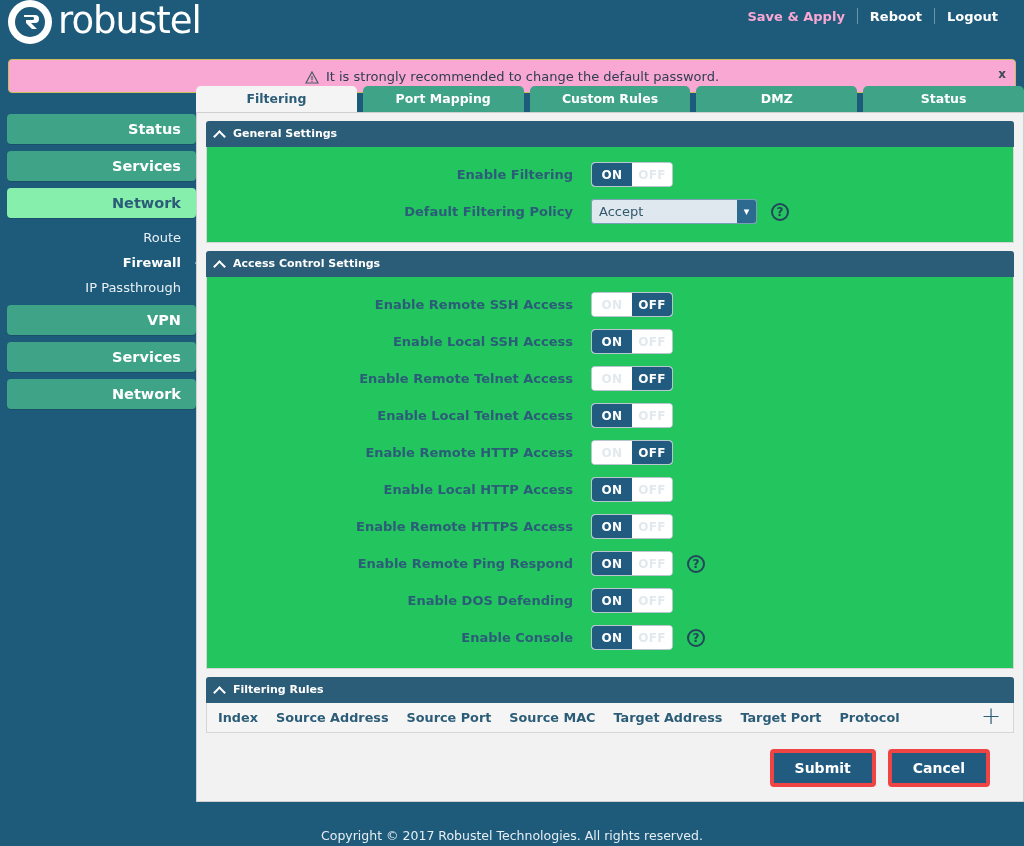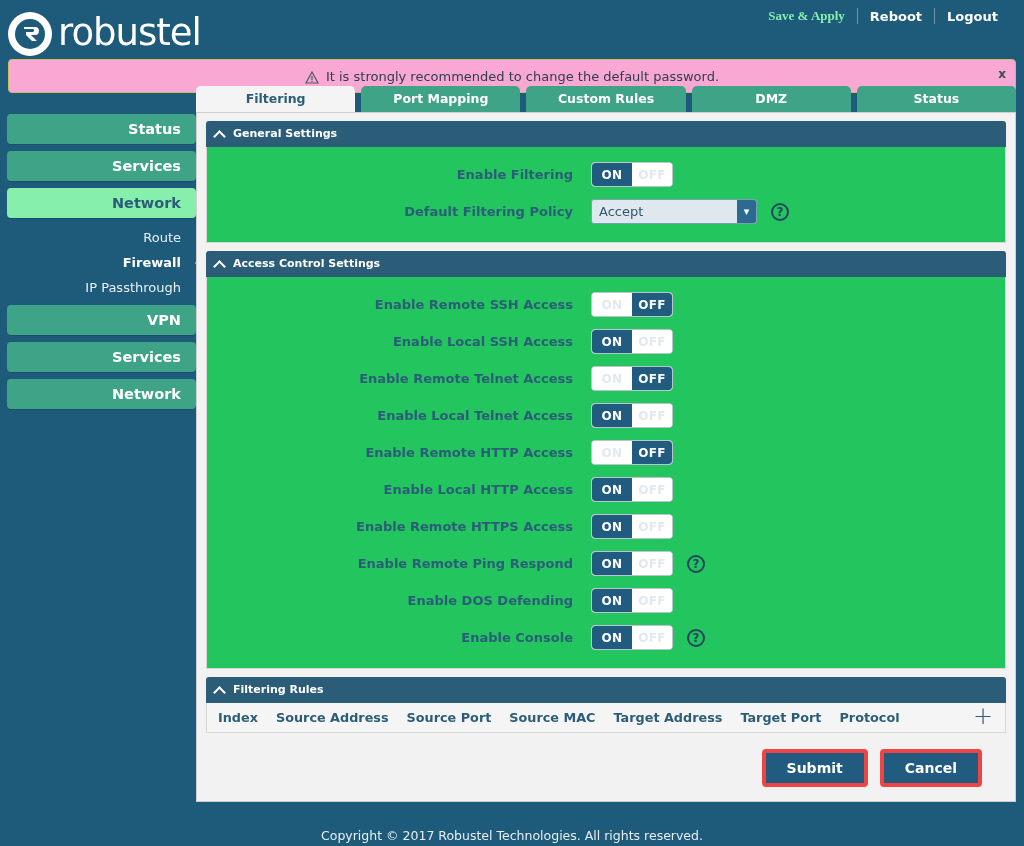--- a/index.html
+++ b/index.html
@@ -12,21 +12,21 @@
     overflow: hidden;
     position: relative;
   }
 
   
   .header {
     height: 56px;
     background: #1e5b7b;
     position: relative;
     display: flex;
-    align-items: flex-end;
+    align-items: flex-start;
   }
   .logo-wrap {
     display: flex;
     align-items: center;
     padding-left: 8px;
     gap: 6px;
   }
   .logo-mark {
     width: 44px; height: 44px;
     border-radius: 50%;
@@ -55,21 +55,21 @@
     display: flex;
     align-items: center;
     font-size: 13px;
     font-weight: bold;
   }
   .header-actions a {
     color: #ffffff;
     text-decoration: none;
     padding: 0 12px;
   }
-  .header-actions a.disabled { color: #86efac; font-family: Liberation Serif, serif; }
+  .header-actions a.disabled { color: #f9a8d4; }
   .header-sep {
     width: 1px;
     height: 16px;
     background: #6f93a8;
   }
 
   
   .banner {
     margin: 3px 8px 0 8px;
     height: 34px;
@@ -152,21 +152,20 @@
     width: 0; height: 0;
     border-top: 7px solid transparent;
     border-bottom: 7px solid transparent;
     border-right: 8px solid #ffffff;
   }
   .nav-group { margin-bottom: 5px; }
 
   
   .content {
     flex: 1 1 auto;
-    padding-right: 8px;
     min-width: 0;
   }
 
   .tabs {
     display: flex;
     gap: 6px;
     height: 26px;
     position: relative;
     top: -14px;
   }

